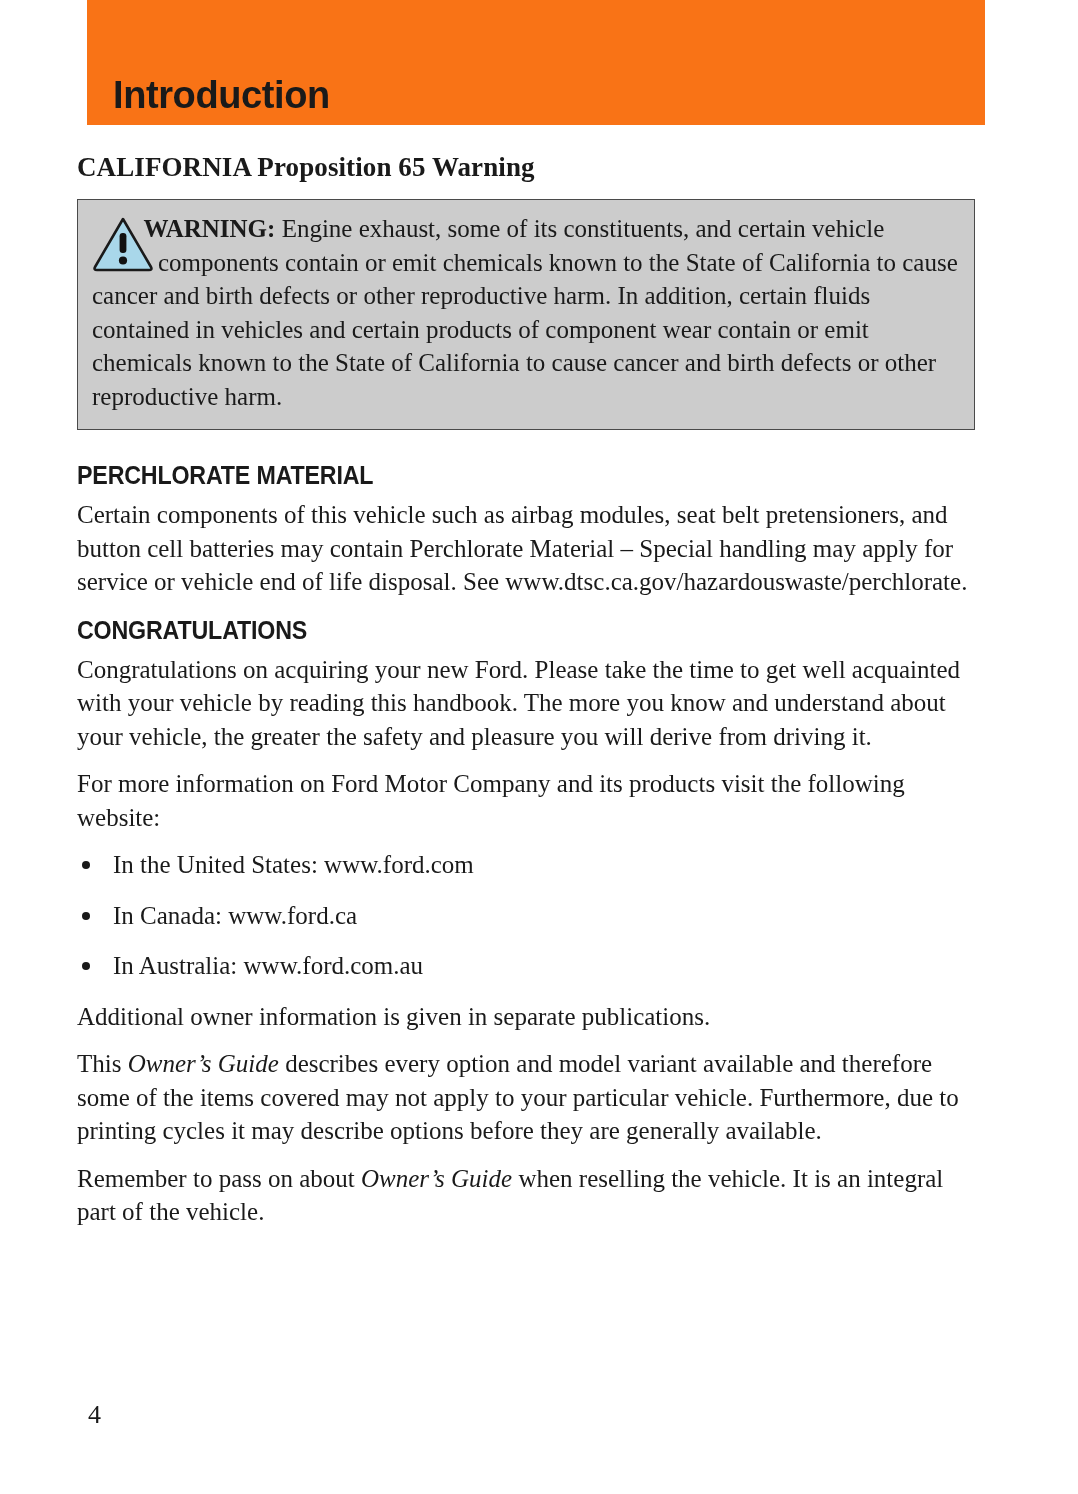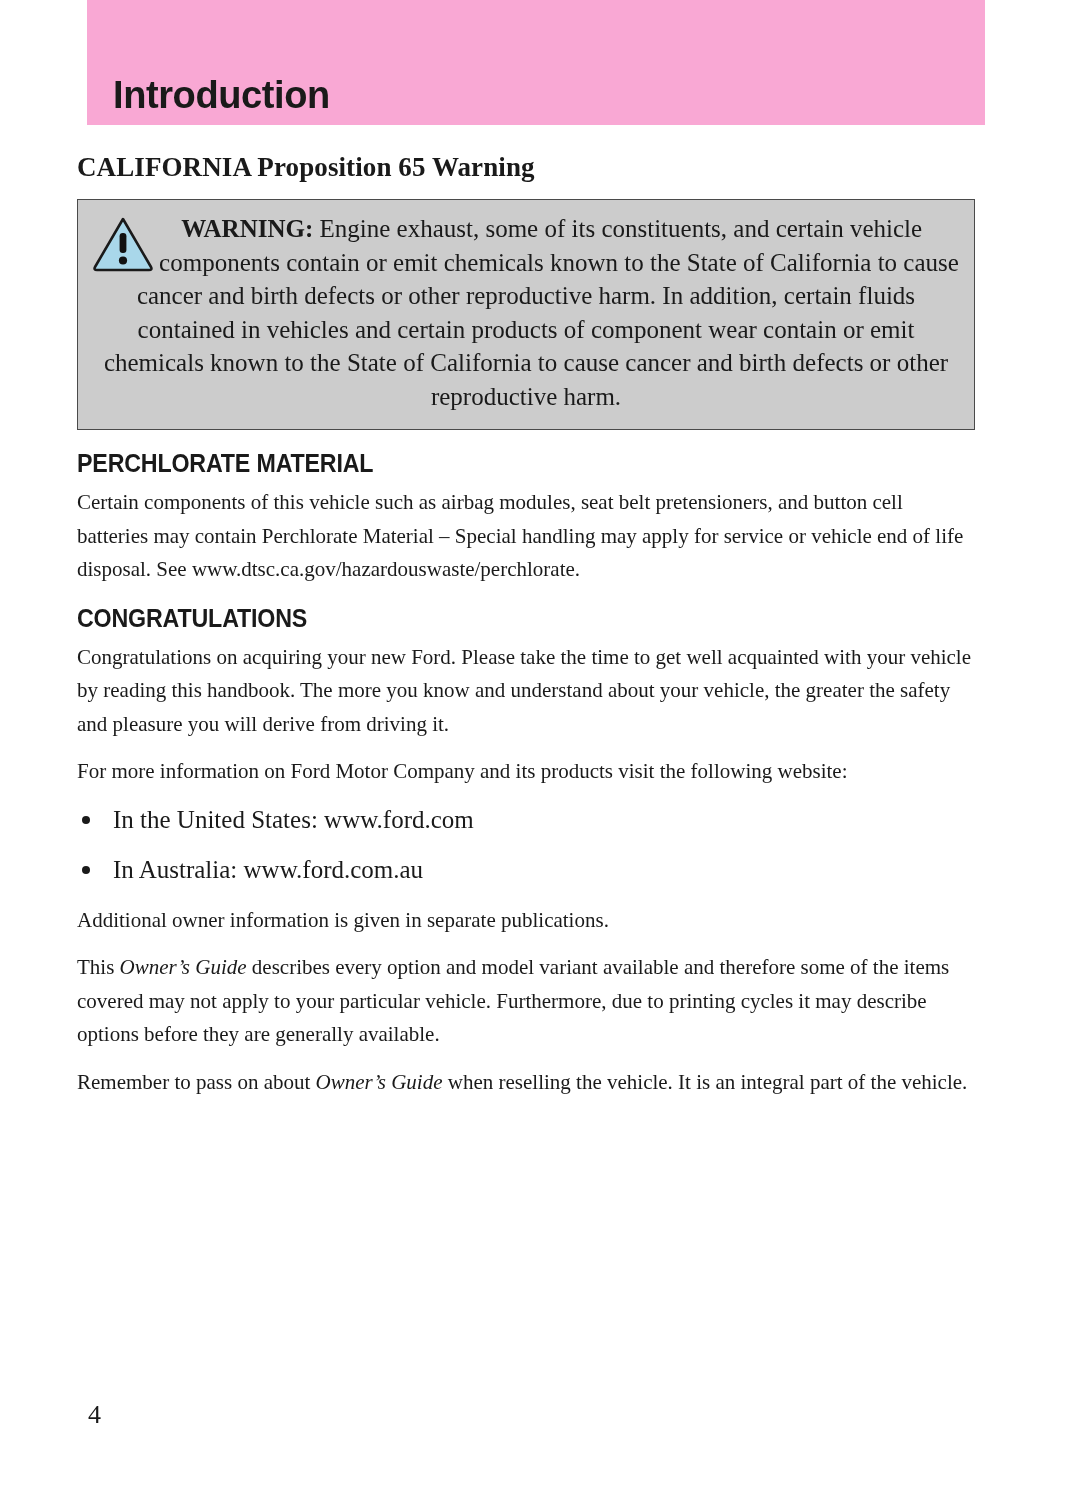--- a/index.html
+++ b/index.html
@@ -16,21 +16,21 @@
     overflow: hidden;
   }
 
   
   .header-band {
     position: absolute;
     left: 87px;
     top: 0;
     width: 898px;
     height: 125px;
-    background: #f9a8d4;
+    background: #f97316;
     box-sizing: border-box;
   }
   .header-title {
     position: absolute;
     left: 26px;
     bottom: 8px;
     font-family: "Liberation Sans", sans-serif;
     font-weight: bold;
     font-size: 38px;
     line-height: 44px;
@@ -71,37 +71,37 @@
     margin-top: 16px;
     background: #cccccc;
     border: 1.5px solid #4a4a4a;
     box-sizing: border-box;
     padding: 12px 14px 16px 14px;
     position: relative;
   }
   .warning-text {
     font-size: 25px;
     line-height: 33.5px;
-    text-align: center;
+    text-align: left;
     margin: 0;
   }
   .warning-icon {
     float: left;
     width: 62px;
     height: 56px;
     margin: 4px 4px 0 0;
     shape-outside: polygon(50% 0, 100% 100%, 0 100%);
   }
   .warn-lead {
     font-weight: bold;
   }
 
   
   p.body-p {
-    font-size: 21px;
+    font-size: 25px;
     line-height: 33.5px;
     margin: 0 0 14px 0;
   }
   .sec-block { margin-bottom: 6px; }
 
   
   ul.bullets {
     list-style: none;
     margin: 0 0 2px 0;
     padding: 0;
@@ -150,34 +150,35 @@
     <div class="warning-box">
       <svg class="warning-icon" viewBox="0 0 62 56" aria-hidden="true">
         <path d="M31 3 L59 51 Q60.5 54 57 54 L5 54 Q1.5 54 3 51 Z" fill="#a9d7ea" stroke="#1a1a1a" stroke-width="2.6" stroke-linejoin="round"></path>
         <rect x="27.6" y="17" width="6.8" height="20" rx="3.2" fill="#111111"></rect>
         <circle cx="31" cy="44.5" r="4.1" fill="#111111"></circle>
       </svg>
       <p class="warning-text"><span class="warn-lead">WARNING:</span><span> Engine exhaust, some of its constituents, and certain vehicle components contain or emit chemicals known to the State of California to cause cancer and birth defects or other reproductive harm. In addition, certain fluids contained in vehicles and certain products of component wear contain or emit chemicals known to the State of California to cause cancer and birth defects or other reproductive harm.</span></p>
     </div>
   </div>
 
-  <div class="sec-block" style="margin-top:18px;">
+  <div class="sec-block" style="margin-top:30px;">
     <h2 class="sec-sans">PERCHLORATE MATERIAL</h2>
     <p class="body-p">Certain components of this vehicle such as airbag modules, seat belt pretensioners, and button cell batteries may contain Perchlorate Material – Special handling may apply for service or vehicle end of life disposal. See www.dtsc.ca.gov/hazardouswaste/perchlorate.</p>
   </div>
 
   <div class="sec-block" style="margin-top:16px;">
     <h2 class="sec-sans">CONGRATULATIONS</h2>
 
     <p class="body-p">Congratulations on acquiring your new Ford. Please take the time to get well acquainted with your vehicle by reading this handbook. The more you know and understand about your vehicle, the greater the safety and pleasure you will derive from driving it.</p>
 
     <p class="body-p">For more information on Ford Motor Company and its products visit the following website:</p>
 
     <ul class="bullets">
       <li><span class="bullet-dot"></span><span>In the United States: www.ford.com</span></li>
+      <li><span class="bullet-dot"></span><span>In Canada: www.ford.ca</span></li>
       <li><span class="bullet-dot"></span><span>In Australia: www.ford.com.au</span></li>
     </ul>
 
     <p class="body-p">Additional owner information is given in separate publications.</p>
 
     <p class="body-p"><span>This </span><em class="og">Owner’s Guide</em><span> describes every option and model variant available and therefore some of the items covered may not apply to your particular vehicle. Furthermore, due to printing cycles it may describe options before they are generally available.</span></p>
 
     <p class="body-p"><span>Remember to pass on about </span><em class="og">Owner’s Guide</em><span> when reselling the vehicle. It is an integral part of the vehicle.</span></p>
   </div>
 

